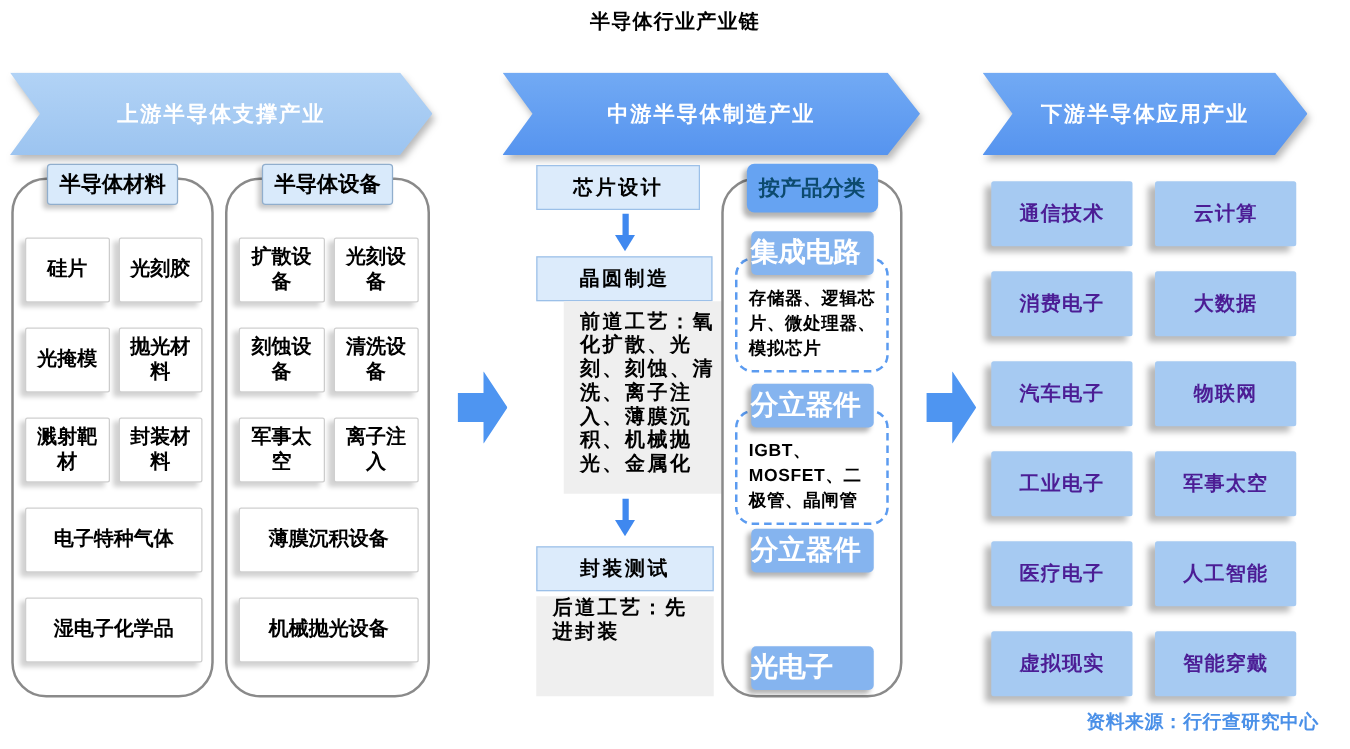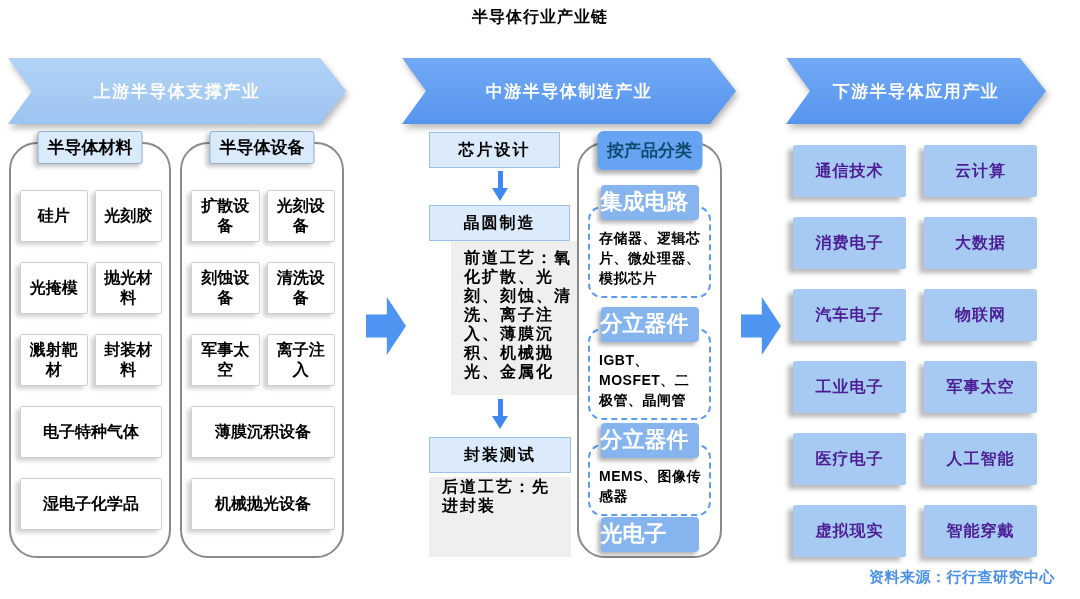--- a/index.html
+++ b/index.html
@@ -156,21 +156,20 @@
     <div class="cat" style="top:41px">
       <div class="cat-label">集成电路</div>
       <div class="cat-detail">存储器、逻辑芯片、微处理器、模拟芯片</div>
     </div>
     <div class="cat" style="top:163px">
       <div class="cat-label">分立器件</div>
       <div class="cat-detail">IGBT、MOSFET、二极管、晶闸管</div>
     </div>
     <div class="cat" style="top:279px">
       <div class="cat-label">分立器件</div>
-      <div class="cat-detail">MEMS、图像传感器</div>
     </div>
     <div class="cat" style="top:373px">
       <div class="cat-label">光电子</div>
     </div>
   </section>
 
   <div class="apps">
     <div class="app">通信技术</div>
     <div class="app">云计算</div>
     <div class="app">消费电子</div>

